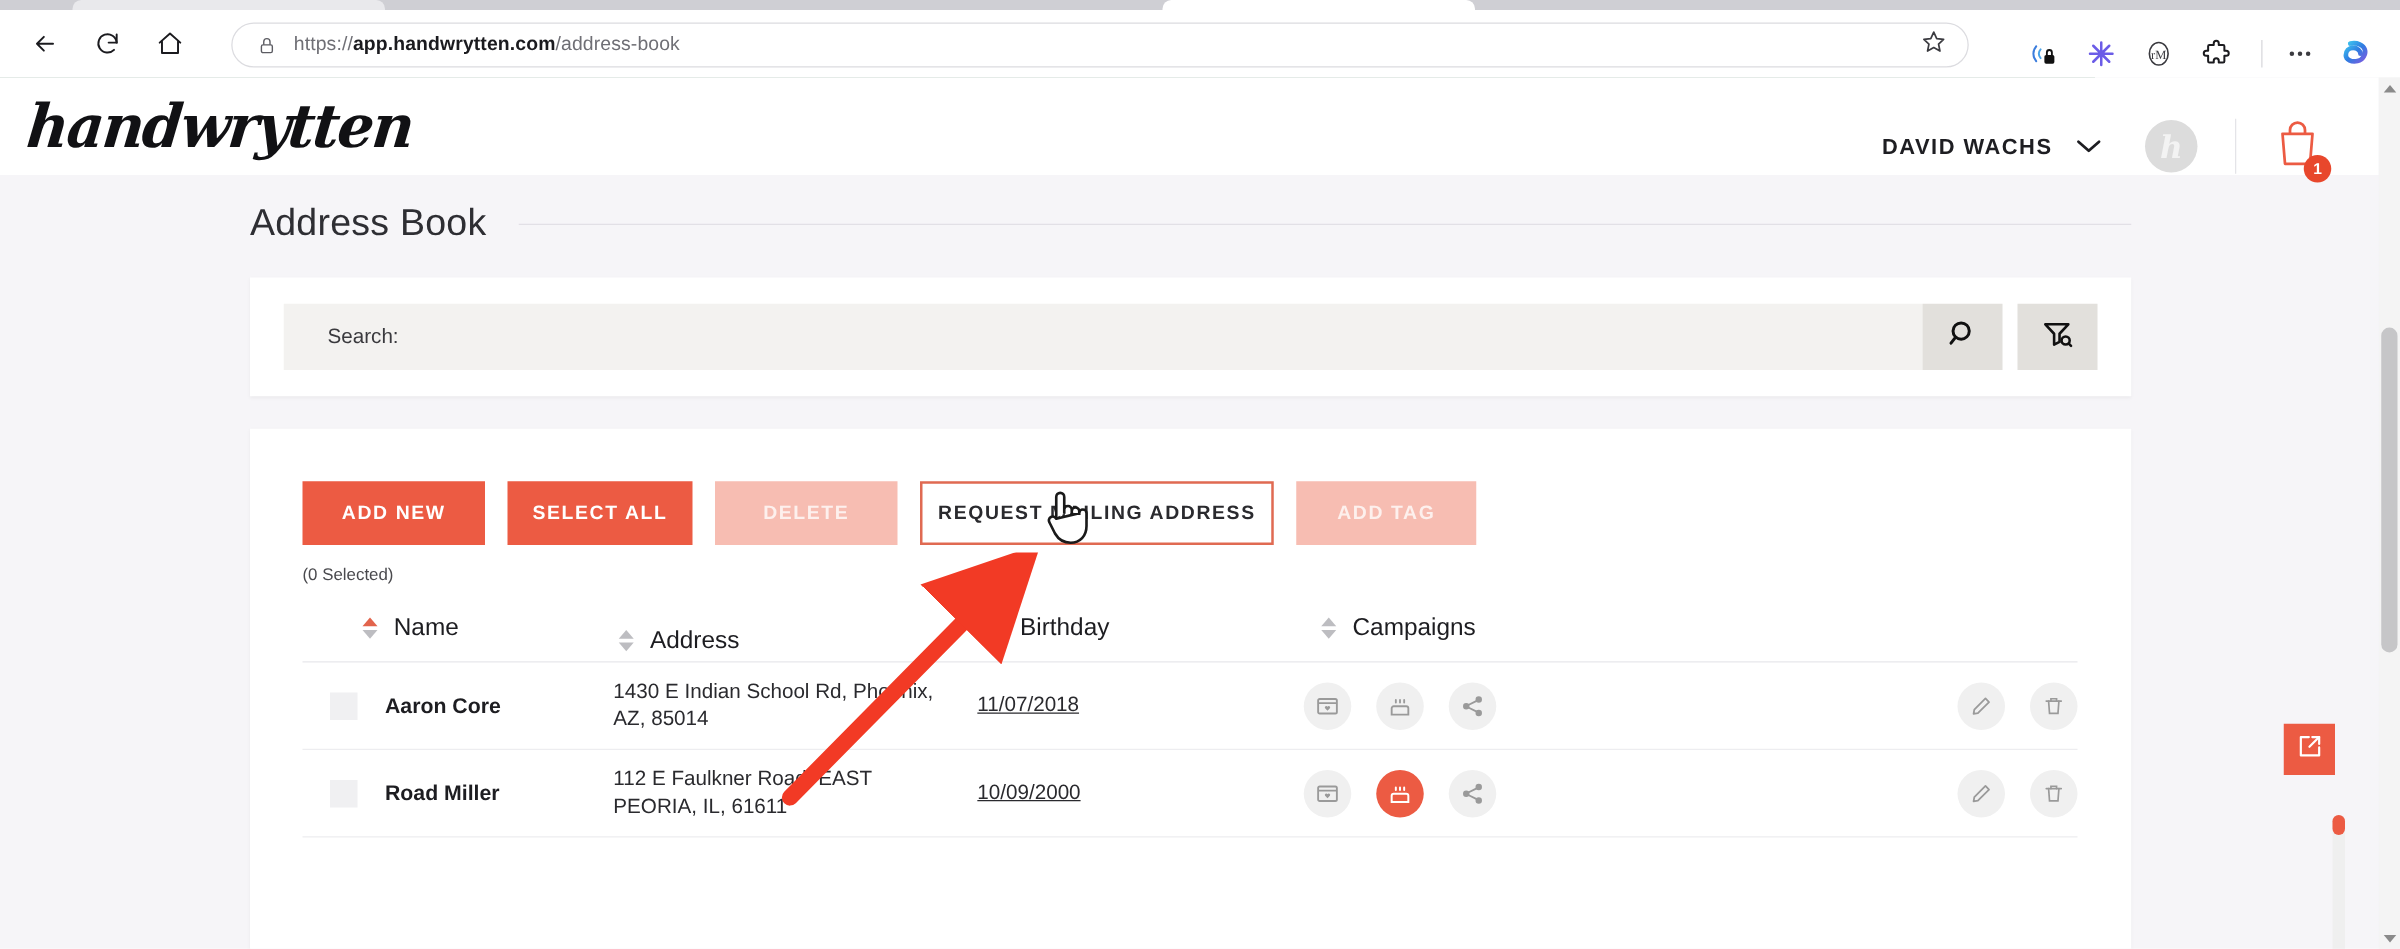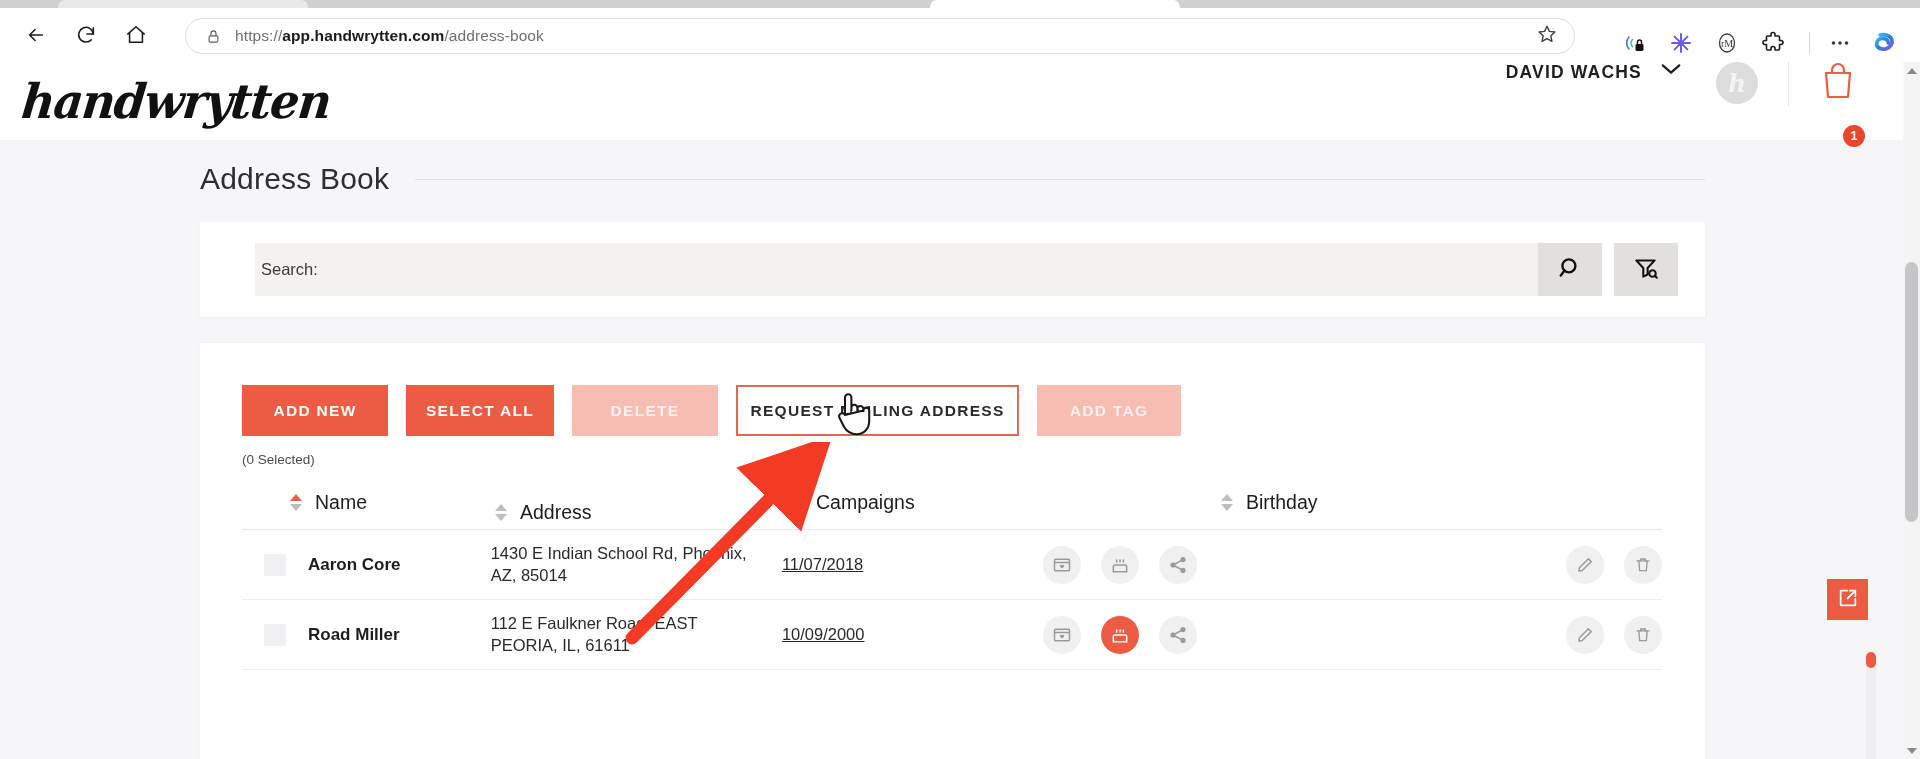--- a/index.html
+++ b/index.html
@@ -83,22 +83,22 @@
     font-family: "DejaVu Serif", serif;
     font-style: italic;
     font-weight: 700;
     font-size: 46px;
     color: #111114;
     letter-spacing: -1.5px;
     transform: skewX(-6deg) scaleY(1.04);
     line-height: 1;
   }
   .header-right {
-    position: absolute; right: 0; top: 0; height: 78px;
-    display: flex; 
+    position: absolute; right: 0; top: 16px; height: 78px;
+    display: flex; align-items: center;
   }
   .user-name {
     font-size: 17.5px; font-weight: 700; color: #1e1e22;
     letter-spacing: 1.2px;
   }
   .chev { margin-left: 18px; color: #1e1e22; display:flex; }
   .avatar {
     width: 42px; height: 42px; border-radius: 50%;
     background: #dcdcdc; margin-left: 34px;
     display: flex; align-items: center; justify-content: center;
@@ -133,22 +133,22 @@
     margin-left: 200px; width: 1505px;
     box-shadow: 0 1px 3px rgba(0,0,0,.05);
   }
   .search-card { margin-top: 26px; height: 95px; display: flex; align-items: center; }
   .search-inner {
     margin-left: 27px; width: 1451px; height: 53px;
     display: flex; align-items: stretch;
   }
   .search-field {
     flex: 1; background: #f3f2f0;
-    display: flex; align-items: center; padding-left: 6px;
-    font-size: 16.5px; color: #3a3a3e; margin-left: 28px;
+    display: flex; align-items: center; padding-left: 35px;
+    font-size: 16.5px; color: #3a3a3e;
   }
   .search-btn {
     width: 64px; background: #e2e0dc;
     display: flex; align-items: center; justify-content: center;
     margin-left: 0;
   }
   .filter-btn {
     width: 64px; background: #e2e0dc;
     display: flex; align-items: center; justify-content: center;
     margin-left: 12px;
@@ -452,33 +452,33 @@
             </span>
           <span>Name</span>
         </div>
         <div class="th col-addr">
           <span class="sorter">
               <span class="tri-up"></span>
               <span class="tri-dn"></span>
             </span>
           <span>Address</span>
         </div>
+        <div class="th col-bday">
+          <span class="sorter">
+              <span class="tri-up"></span>
+              <span class="tri-dn"></span>
+            </span>
+          <span>Birthday</span>
+        </div>
         <div class="th col-camp">
           <span class="sorter">
               <span class="tri-up"></span>
               <span class="tri-dn"></span>
             </span>
           <span>Campaigns</span>
-        </div>
-        <div class="th col-bday">
-          <span class="sorter">
-              <span class="tri-up"></span>
-              <span class="tri-dn"></span>
-            </span>
-          <span>Birthday</span>
         </div>
       </div>
 
       <div class="tbody">
 
         <div class="trow">
           <div class="cell" style="width:253px">
             <span class="cb"></span>
             <span class="rname">Aaron Core</span>
           </div>

